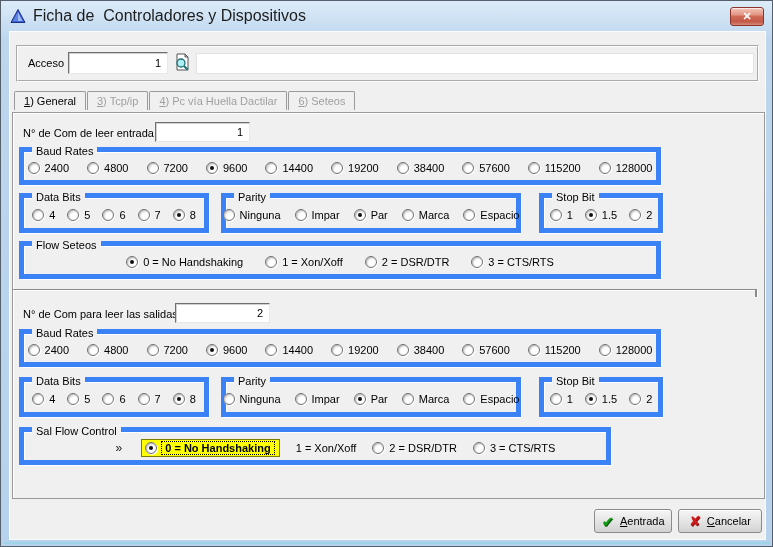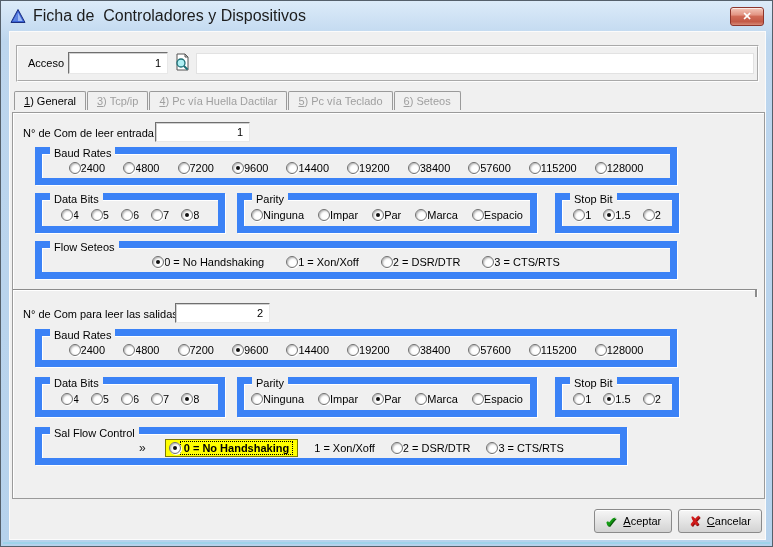--- a/index.html
+++ b/index.html
@@ -48,24 +48,24 @@
   .tab[data-state="active"]{height:23px;line-height:22px;z-index:4;margin-bottom:-1px;box-shadow:inset 1px 1px 0 #fff;}
   .tab[data-state="disabled"]{color:#9f9f9f;}
   .tab u{text-decoration:underline;}
   
   .page{
     position:absolute;left:2px;top:80px;width:753px;height:387px;
     background:#f0f0f0;border:1px solid #9a9a9a;box-shadow:inset 1px 1px 0 #fff;z-index:2;
   }
   .com-label{position:absolute;}
   .com-input{position:absolute;width:95px;height:20px;}
-  .group{position:absolute;border:7px solid #3b82f6;box-shadow:1px 1px 0 #fff,inset 1px 1px 0 #fff;margin-left:16px;}
+  .group{position:absolute;border:5px solid #3b82f6;box-shadow:1px 1px 0 #fff,inset 1px 1px 0 #fff;}
   .legend{position:absolute;top:-7px;left:8px;background:#f0f0f0;padding:0 4px;line-height:12px;}
   .opts{display:flex;align-items:center;justify-content:center;width:100%;height:100%;padding-top:4px;}
-  .opt{display:inline-flex;align-items:flex-start;white-space:nowrap;cursor:default;}
+  .opt{display:inline-flex;align-items:flex-start;gap:5px;white-space:nowrap;cursor:default;}
   .rb{
     width:12px;height:12px;border-radius:50%;background:#fff;flex:0 0 auto;
     border:1px solid #6f6f6f;box-shadow:inset 1px 1px 2px rgba(0,0,0,.3),1px 1px 0 #fff;
     position:relative;
   }
   .opt[data-checked="true"] .rb::after{
     content:'';position:absolute;left:3px;top:3px;width:4px;height:4px;border-radius:50%;background:#111;
   }
   .opt.hl{background:#ffff00;border:1px solid #7c7c00;padding:2px 5px 2px 3px;font-weight:bold;}
   .opt.hl .rl{outline:1px dotted #000;padding:0 3px;}
@@ -121,21 +121,20 @@
           </svg>
         </span>
       </button>
       <input class="win-input acceso-detail" readonly="" value="" style="">
     </div>
 
     <div class="tabbar">
       <div class="tab" data-state="enabled"><u>1</u><span>) General</span></div>
       <div class="tab" data-state="disabled"><u>3</u><span>) Tcp/ip</span></div>
       <div class="tab" data-state="disabled"><u>4</u><span>) Pc vía Huella Dactilar</span></div>
-      <div class="tab" data-state="disabled"><u>5</u><span>) Pc vía Teclado</span></div>
       <div class="tab" data-state="disabled"><u>6</u><span>) Seteos</span></div>
     </div>
 
     <div class="page">
 
       <span class="com-label" style="left:10px;top:14px;">N° de Com de leer entrada:</span>
       <input class="win-input com-input" style="left: 142px; top: 9px;" readonly="" value="1">
 
       <div class="group gap18" style="left:6px;top:34px;width:642px;height:38px;">
         <span class="legend">Baud Rates</span>
@@ -411,21 +410,21 @@
               <span class="rb"></span>
               <span class="rl">3 = CTS/RTS</span>
             </span>
           </div>
       </div>
 
     </div>
 
     <button class="dlg-btn btn-accept">
       <span class="check-icon">✔</span>
-      <span class="btn-label"><u>A</u><span>ceptar</span></span>
+      <span class="btn-label"><u>A</u><span>entrada</span></span>
     </button>
     <button class="dlg-btn btn-cancel">
       <span class="cancel-icon">✘</span>
       <span class="btn-label"><u>C</u><span>ancelar</span></span>
     </button>
 
   </div>
 </div>
 
 </body></html>

